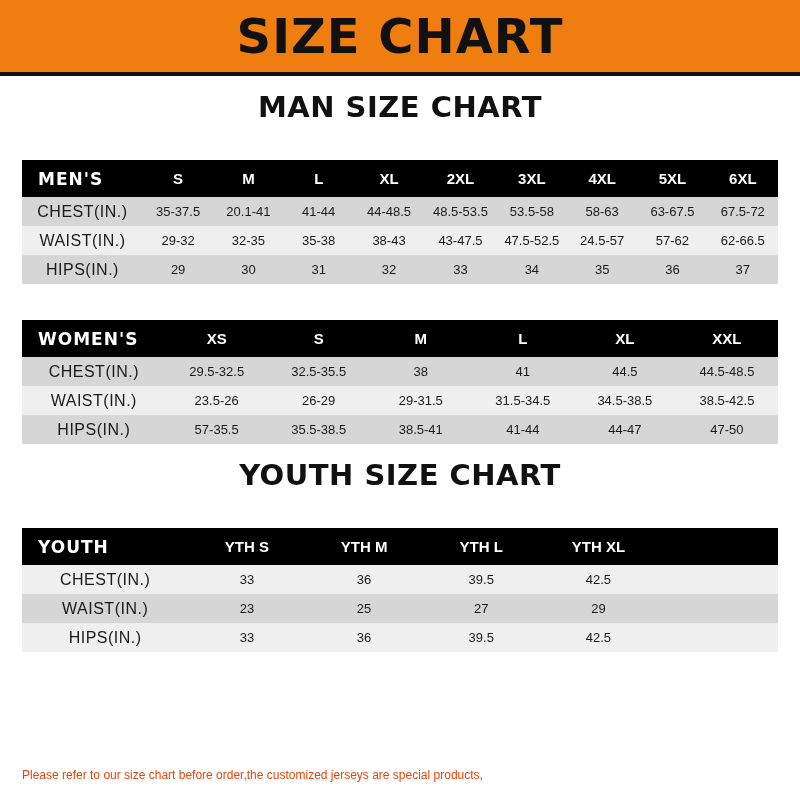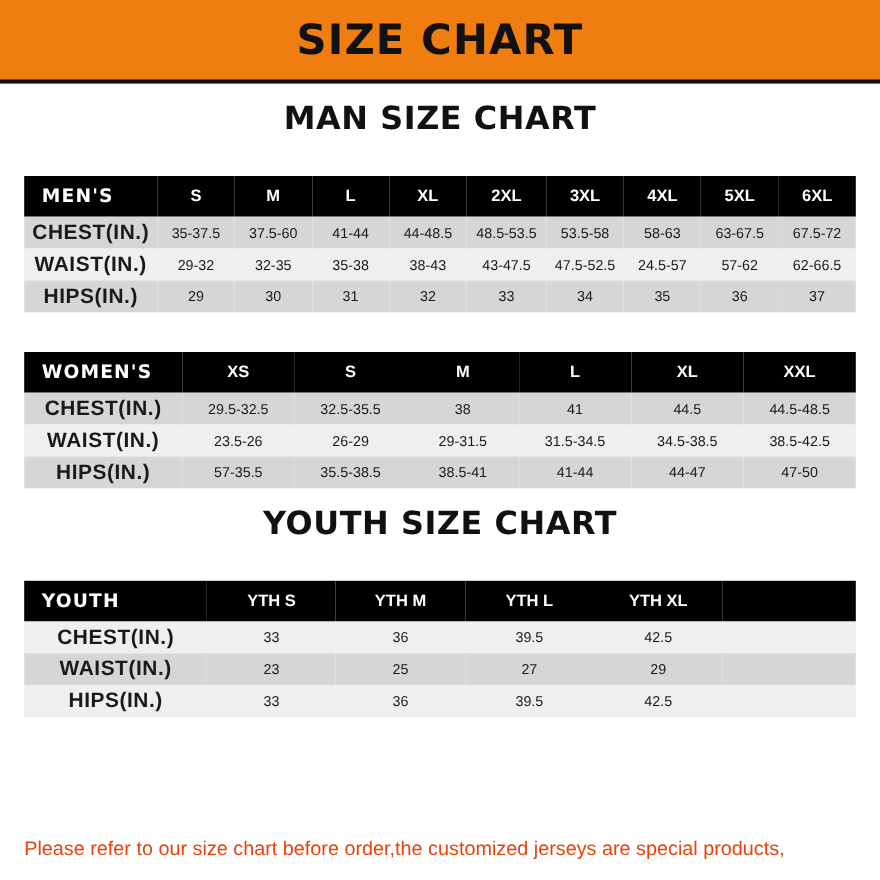--- a/index.html
+++ b/index.html
@@ -24,21 +24,21 @@
     background: #f07d0f;
     height: 72px;
     display: flex;
     align-items: center;
     justify-content: center;
     position: relative;
   }
   .banner-title {
     font-family: "DejaVu Sans", sans-serif;
     font-weight: bold;
-    font-size: 38px;
+    font-size: 48px;
     letter-spacing: 1px;
     color: #111111;
     line-height: 1;
     text-align: center;
   }
   .banner-rule {
     height: 4px;
     background: #111111;
     width: 100%;
   }
@@ -86,34 +86,34 @@
     letter-spacing: 1px;
     font-size: 17px;
   }
   table.size-table tbody tr.alt-a td {
     background: #d6d6d6;
   }
   table.size-table tbody tr.alt-b td {
     background: #efefef;
   }
   table.size-table tbody td.rowlabel {
-    font-weight: bold;
+    font-weight: normal;
     letter-spacing: 0.5px;
-    font-size: 19px;
+    font-size: 16px;
   }
   
   .footnote {
     position: absolute;
     left: 0;
     right: 0;
     bottom: 16px;
     padding: 0 22px;
     box-sizing: border-box;
     color: #e8440a;
-    font-size: 18px;
+    font-size: 12px;
     line-height: 1.45;
     font-family: "Liberation Sans", sans-serif;
   }
   .footnote div { white-space: nowrap; }
 </style>
 </head>
 <body>
 
 <div class="page">
 
@@ -148,21 +148,21 @@
           <th>3XL</th>
           <th>4XL</th>
           <th>5XL</th>
           <th>6XL</th>
         </tr>
       </thead>
       <tbody>
         <tr class="alt-a">
           <td class="rowlabel">CHEST(IN.)</td>
           <td>35-37.5</td>
-          <td>37.5-60</td>
+          <td>20.1-41</td>
           <td>41-44</td>
           <td>44-48.5</td>
           <td>48.5-53.5</td>
           <td>53.5-58</td>
           <td>58-63</td>
           <td>63-67.5</td>
           <td>67.5-72</td>
         </tr>
         <tr class="alt-b">
           <td class="rowlabel">WAIST(IN.)</td>

